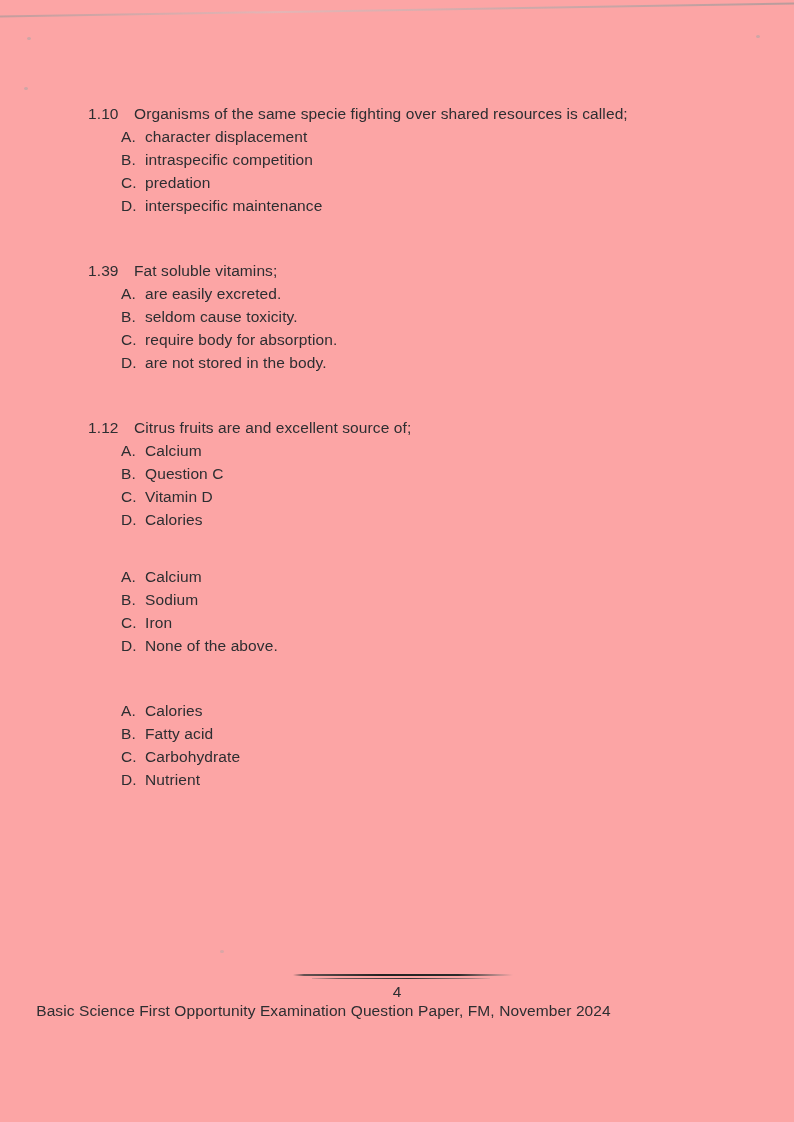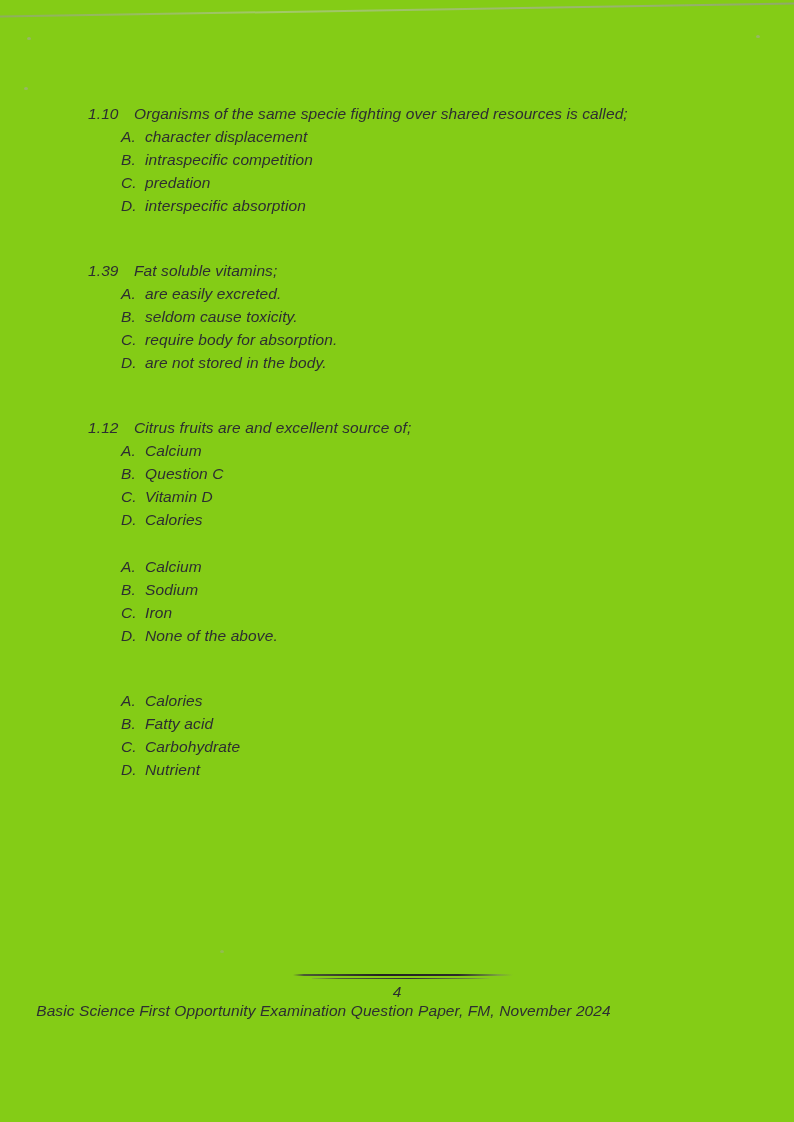--- a/index.html
+++ b/index.html
@@ -8,22 +8,21 @@
     height: 1122px;
     background: #ffffff;
     font-family: "Liberation Sans", sans-serif;
     color: #2d2e31;
     position: relative;
     overflow: hidden;
   }
   .page {
     position: absolute;
     inset: 0;
-    background: #84cc16;
-    font-style: italic;
+    background: #fca5a5;
   }
   
   .scan-edge {
     position: absolute;
     top: 9px;
     left: -3px;
     width: 802px;
     height: 1.6px;
     background: linear-gradient(90deg,
       rgba(150,150,150,.55) 0%,
@@ -50,21 +49,21 @@
     position: absolute;
     left: 88px;
     top: 102px;
     width: 645px;
     font-size: 15.5px;
     line-height: 23px;
     letter-spacing: 0.1px;
   }
   .question { margin: 0; }
   .q-gap-lg { margin-bottom: 42px; }
-  .q-gap-sm { margin-bottom: 24px; }
+  .q-gap-sm { margin-bottom: 34px; }
   .qline {
     margin: 0;
     padding-left: 23px;
     text-indent: -23px;
   }
   .qnum {
     display: inline-block;
     width: 46px;
     text-indent: 0;
   }
@@ -145,21 +144,21 @@
         <div class="option">
           <span class="opt-letter">B.</span>
           <span class="opt-text">intraspecific competition</span>
         </div>
         <div class="option">
           <span class="opt-letter">C.</span>
           <span class="opt-text">predation</span>
         </div>
         <div class="option">
           <span class="opt-letter">D.</span>
-          <span class="opt-text">interspecific absorption</span>
+          <span class="opt-text">interspecific maintenance</span>
         </div>
       </div>
     </div>
 
     <div class="question q-gap-lg">
       <p class="qline"><span class="qnum">1.39</span><span>Fat soluble vitamins;</span></p>
       <div class="options">
         <div class="option">
           <span class="opt-letter">A.</span>
           <span class="opt-text">are easily excreted.</span>

